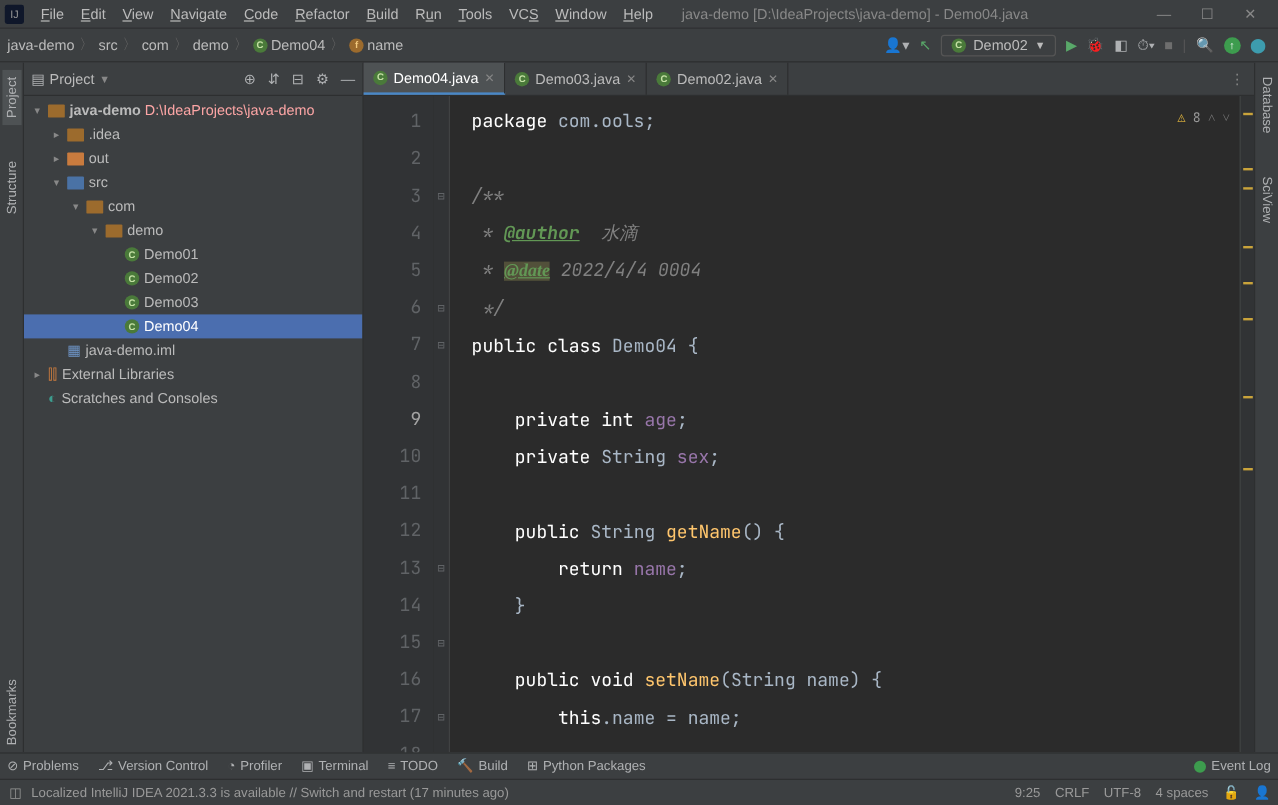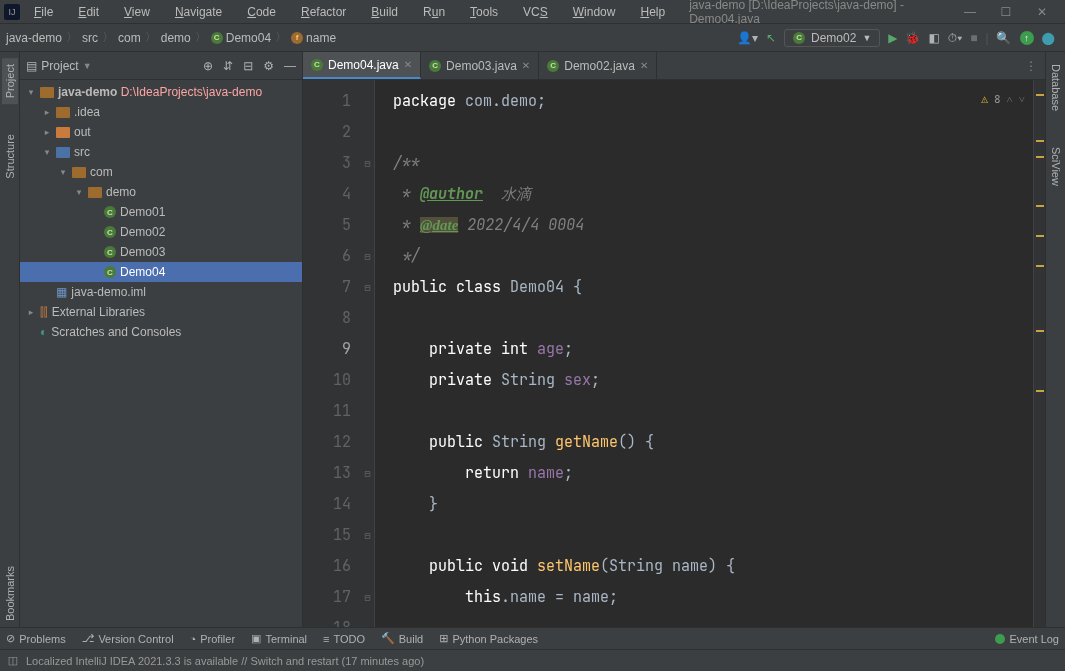--- a/index.html
+++ b/index.html
@@ -23,21 +23,21 @@
   border-bottom: 1px solid #2d2f30;
 }
 .titlebar .logo {
   width: 16px; height: 16px;
   background: #0f172a;
   margin-right: 8px;
   border-radius: 2px;
   display:flex;align-items:center;justify-content:center;
   font-size:9px;color:#999;
 }
-.menu { display: flex; gap: 13px; }
+.menu { display: flex; gap: 2px; }
 .menu-item { padding: 2px 6px; cursor: default; }
 .menu-item u { text-decoration: underline; }
 .title-text { color: #888; margin-left: 18px; flex: 1; }
 .win-controls { display: flex; gap: 14px; padding-right: 8px; color:#888;}
 .win-btn { width: 22px; text-align: center; cursor: default; }
 
 .navbar {
   height: 28px;
   background: #3c3f41;
   border-bottom: 1px solid #2d2f30;
@@ -388,21 +388,21 @@
           <div>⊟</div>
           <div>&nbsp;</div>
       </div>
       <div class="code">
         <div class="inspect">
           <span class="warn-tri">⚠</span>
           <span>8</span>
           <span style="color:#777;">˄</span>
           <span style="color:#777;">˅</span>
         </div>
-        <div class="line"><span class="kw">package</span><span class="ident"> com.demo</span><span class="ident">;</span></div>
+        <div class="line"><span class="kw">package</span><span class="ident"> com.ools</span><span class="ident">;</span></div>
         <div class="line">&nbsp;</div>
         <div class="line"><span class="comment">/**</span></div>
         <div class="line"><span class="comment"> * </span><span class="doctag">@author</span><span class="comment">  水滴</span></div>
         <div class="line"><span class="comment"> * </span><span class="doctag" style="background:#52503a;font-family:Liberation Serif, serif;">@date</span><span class="comment"> 2022/4/4 0004</span></div>
         <div class="line"><span class="comment"> */</span></div>
         <div class="line"><span class="kw">public </span><span class="kw">class </span><span class="cls">Demo04 </span><span class="ident">{</span></div>
         <div class="line">&nbsp;</div>
         <div class="line">    <span class="kw">private </span><span class="kw">int </span><span class="field">age</span><span class="ident">;</span></div>
         <div class="line">    <span class="kw">private </span><span class="type">String </span><span class="field">sex</span><span class="ident">;</span></div>
         <div class="line">&nbsp;</div>
@@ -466,13 +466,21 @@
       <span class="badge"></span>
       <span>Event Log</span>
     </span>
 </div>
 
 <div class="statusbar">
   <div class="msg">
     <span class="sb-icon">◫</span>
     <span>Localized IntelliJ IDEA 2021.3.3 is available // Switch and restart (17 minutes ago)</span>
   </div>
+  <div class="cells">
+    <span>9:25</span>
+    <span>CRLF</span>
+    <span>UTF-8</span>
+    <span>4 spaces</span>
+    <span class="sb-icon">🔓</span>
+    <span class="sb-icon man-icon">👤</span>
+  </div>
 </div>
 
 </body></html>

